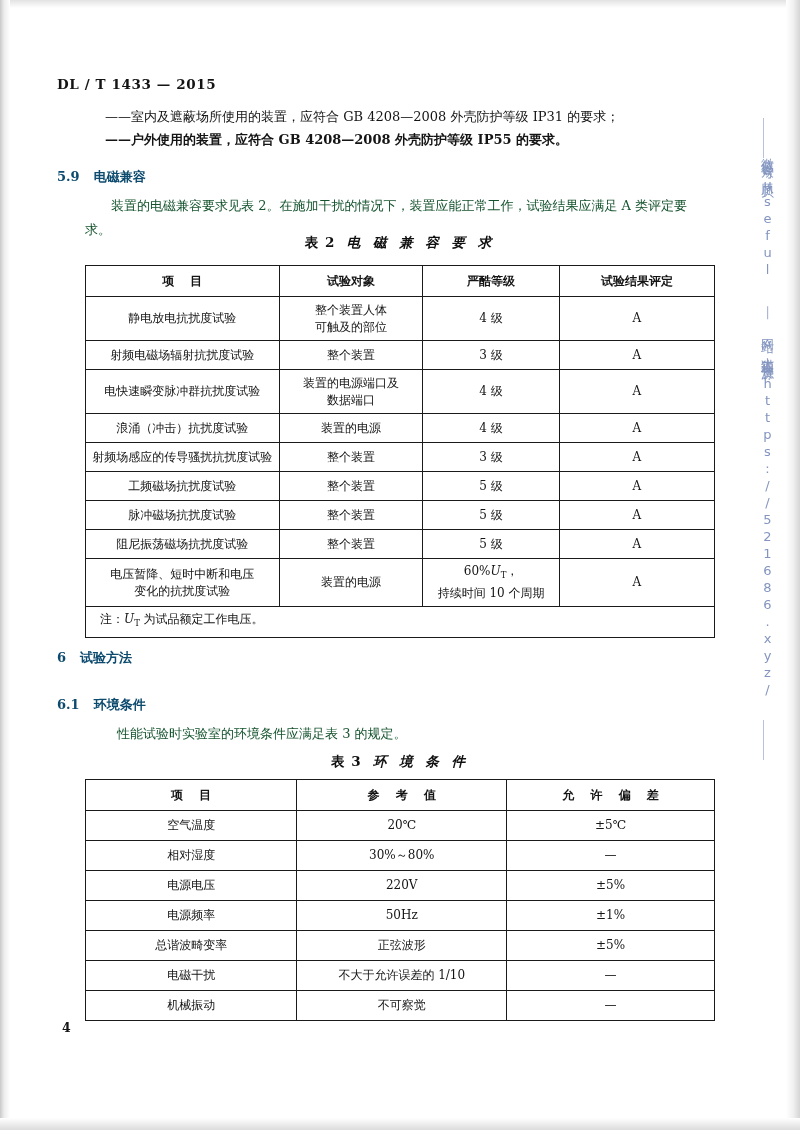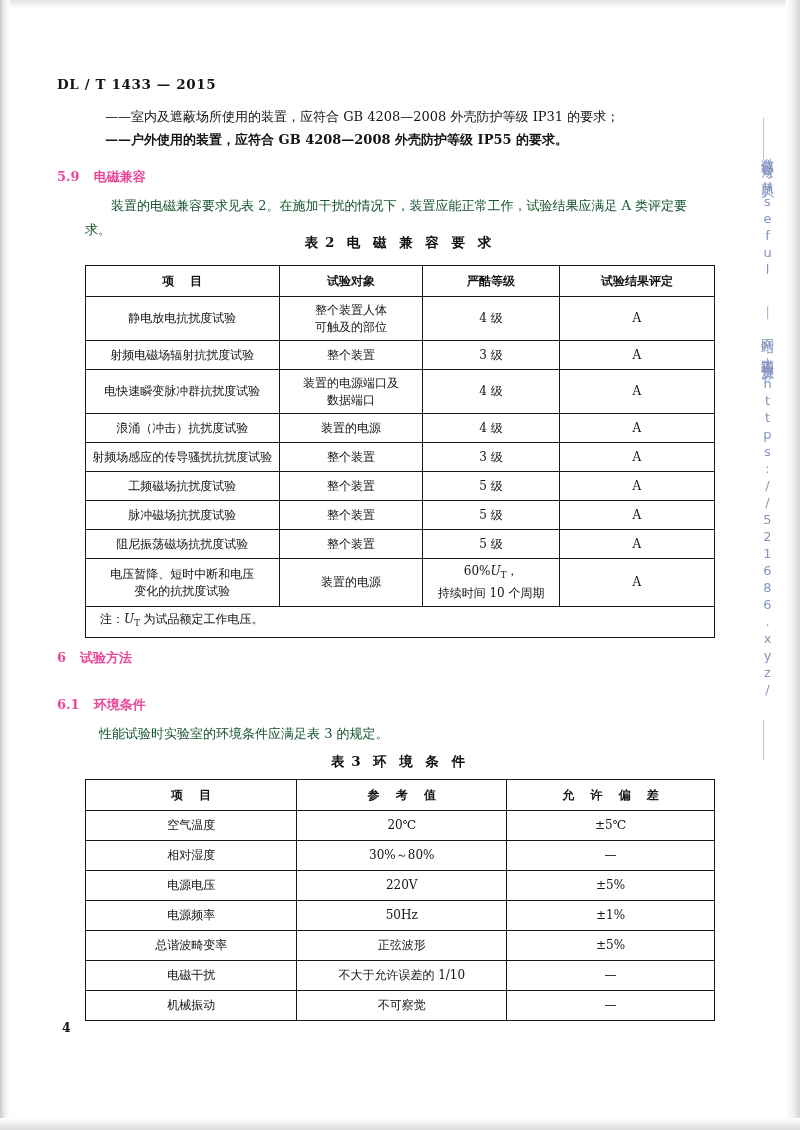--- a/index.html
+++ b/index.html
@@ -67,21 +67,21 @@
     left: 105px;
     font-size: 13px;
     line-height: 23.5px;
     color: #141414;
     white-space: nowrap;
   }
   .heading {
     position: absolute;
     font-size: 13px;
     font-weight: bold;
-    color: #ec4899;
+    color: #0c4a6e;
     white-space: nowrap;
   }
   .heading .num {
     font-family: "DejaVu Serif", "Liberation Serif", serif;
     font-weight: bold;
   }
   .heading .ttl {
     margin-left: 14px;
     font-weight: bold;
   }
@@ -97,21 +97,21 @@
   
   .table-caption {
     position: absolute;
     width: 800px;
     text-align: center;
     font-size: 13.5px;
     font-weight: bold;
     color: #101010;
     letter-spacing: 1px;
   }
-  .table-caption .sp { letter-spacing: 4px; }
+  .table-caption .sp { letter-spacing: 4px; font-style: italic; }
 
   
   table.doc-table {
     position: absolute;
     border-collapse: collapse;
     font-size: 12px;
     color: #141414;
     background: #fff;
   }
   table.doc-table td, table.doc-table th {
@@ -274,21 +274,21 @@
   </table>
 
   <div class="heading" style="left:57px; top:649px;">
     <span class="num">6</span><span class="ttl">试验方法</span>
   </div>
 
   <div class="heading" style="left:57px; top:696px;">
     <span class="num">6.1</span><span class="ttl">环境条件</span>
   </div>
 
-  <div class="para" style="left:73px; top:722px;">
+  <div class="para" style="left:91px; top:722px;">
     <span class="indent"></span><span>性能试验时实验室的环境条件应满足表 3 的规定。</span>
   </div>
 
   <div class="table-caption" style="top:753px;">
     <span>表 3</span>&nbsp;&nbsp;<span class="sp">环 境 条 件</span>
   </div>
 
   <table class="doc-table t2-outer" style="left:85px; top:779px; width:630px;">
     <tbody>
       <tr class="hdr">

